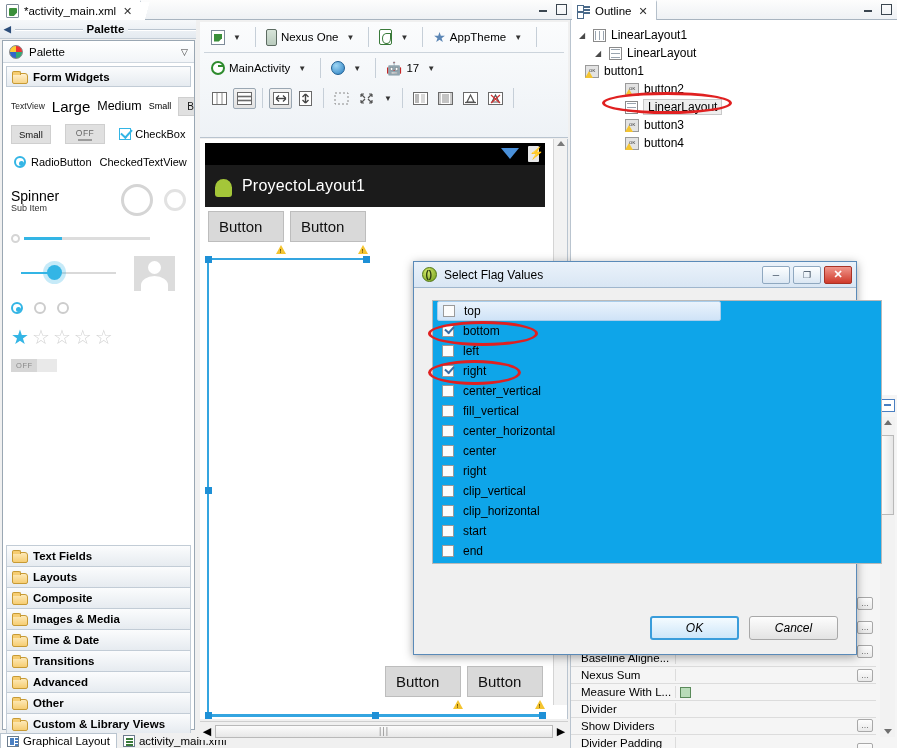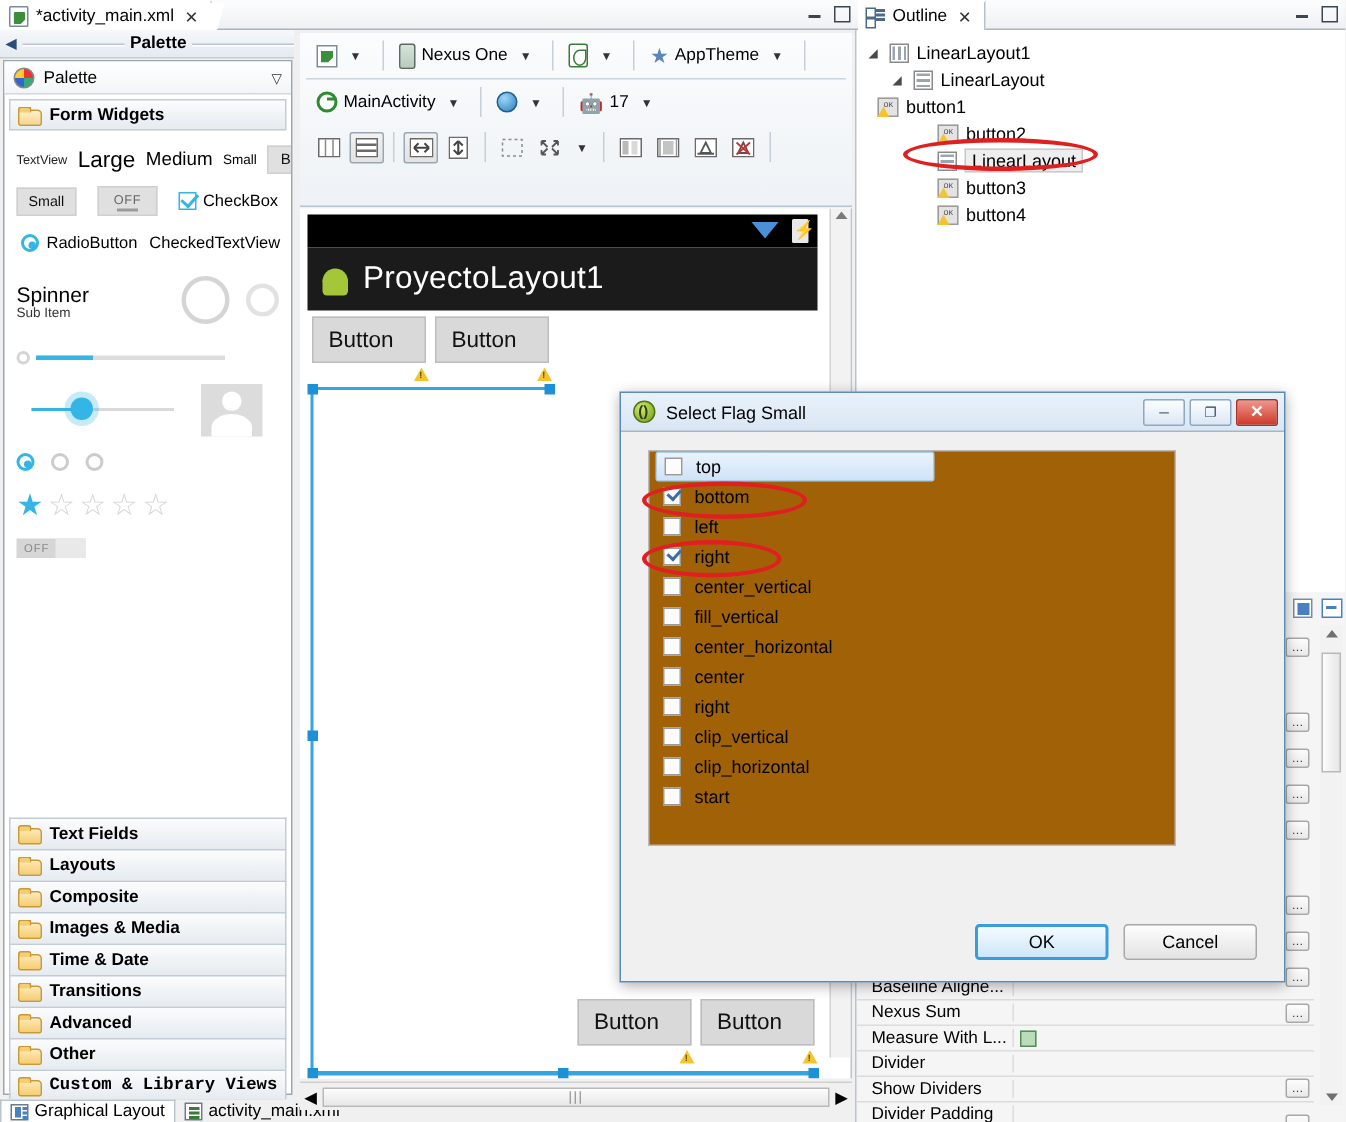--- a/index.html
+++ b/index.html
@@ -168,21 +168,21 @@
   .toggle-off span { position:absolute; left:5px; top:2.5px; }
   .toggle-off::after { content:""; position:absolute; right:0; top:0; width:20px; height:13px; background:#e9e9e9;}
 
   .cat-row {
     height: 21px; display: flex; align-items: center; gap: 6px; padding-left: 5px;
     background: linear-gradient(#fbfcfd, #e6ebf0);
     border: 1px solid #c2ccd6; border-bottom: 0;
     margin: 0 3px;
     font-weight: bold; font-size: 11.5px;
   }
-  .cat-row:last-child { border-bottom: 1px solid #c2ccd6; font-family: Liberation Mono, monospace; }
+  .cat-row:last-child { border-bottom: 1px solid #c2ccd6; }
 
   
   #bottom-tabs {
     position: absolute; left: 0; top: 733px; width: 570px; height: 15px;
     display: flex; align-items: flex-end; gap: 0;
     background: #f0f0f0;
   }
   .btab { display:flex; align-items:center; gap:4px; padding: 0 6px; height: 15px; font-size: 11.5px;}
   .btab.sel { background: #fff; border: 1px solid #b9c4cf; border-bottom: 0;}
   .glay-icon { width:12px;height:11px;background:#fff;border:1px solid #6a7b8c;position:relative;}
@@ -234,21 +234,21 @@
   .sb-batt::after{content:"\26A1"; position:absolute;left:1px;top:0px;font-size:12px;color:#555;}
   #phone-title {
     position:absolute; left:5px; top:26px; width:340px; height:42px; background:#1b1b1b;
     display:flex; align-items:center; gap: 9px; padding-left: 9px;
   }
   .droid {
     width: 19px; height: 21px; position: relative;
   }
   .droid::before{content:"";position:absolute;left:1px;top:3px;width:17px;height:9px;background:#a4c639;border-radius:9px 9px 0 0;}
   .droid::after{content:"";position:absolute;left:1px;top:11px;width:17px;height:10px;background:#a4c639;border-radius:0 0 3px 3px;}
-  #phone-title-text { color:#fff; font-size: 21px; font-weight: 300; letter-spacing: .2px;}
+  #phone-title-text { color:#fff; font-size: 16px; font-weight: 300; letter-spacing: .2px;}
 
   .dbtn {
     background:#d9d9d9; border:1px solid #bdbdbd; color:#111;
     font-size: 15px; padding: 6px 10px; position:absolute;
   }
   .warn-tri { position:absolute; width:0;height:0; border-left:5px solid transparent;border-right:5px solid transparent;border-bottom:9px solid #f4c430;}
   .warn-tri::after{content:"!";position:absolute;left:-1.5px;top:3px;font-size:6px;color:#5a4500;font-weight:bold;}
 
   .sel-line { position:absolute; background:#34a5e0; }
   .sel-handle { position:absolute; width:7px;height:7px;background:#1e90d6; }
@@ -352,31 +352,31 @@
   .dlg-ic { width:15px;height:15px;border-radius:50%;background:radial-gradient(circle at 35% 30%,#d4e86a,#6f9c1c);border:1px solid #4f7412;position:relative;}
   .dlg-ic::after{content:"()";position:absolute;left:2.5px;top:0.5px;font-size:10px;color:#2d3d12;font-weight:bold;}
   .dlg-wbtns { margin-left:auto; display:flex; gap:3px; padding-right:4px; }
   .dwb {
     width:28px;height:18px; border:1px solid #8fa8c0; border-radius:2px;
     background: linear-gradient(#fcfeff,#dbe7f3);
     display:flex;align-items:center;justify-content:center; font-size:9px; color:#2c3e50;
   }
   .dwb.close { background: linear-gradient(#f0968b,#cf3a2b); border-color:#a83225; color:#fff; font-weight:bold; font-size:11px;}
   #dlg-list {
-    position:absolute; left:18px; top:38px; width:352px; height:264px;
-    background:#a16207; border:1px solid #b9b9b9;
+    position:absolute; left:18px; top:38px; width:450px; height:264px;
+    background:#0ea5e9; border:1px solid #b9b9b9;
   }
   .dlg-item { display:flex; align-items:center; gap:9px; height:20px; padding-left:9px; font-size:12px; }
   .dlg-item.sel { background: linear-gradient(#eaf3fc,#cfe3f7); border:1px solid #a9cdeb; border-radius:2px; margin:0 160px 0 4px; padding-left:5px;}
   .dchk { width:12px;height:12px;border:1px solid #9a9a9a;background:#fcfcfc;position:relative;}
   .dchk.on::after{
     content:""; position:absolute;left:2px;top:0px;width:7px;height:4px;
     border-left:2px solid #3a6ea5;border-bottom:2px solid #3a6ea5;transform:rotate(-48deg);
   }
-  #dlg-buttons { position:absolute; right:18px; bottom:14px; display:flex; gap:10px;}
+  #dlg-buttons { position:absolute; right:18px; bottom:14px; display:flex; gap:10px;font-style:italic;}
   .dlg-btn {
     width:89px;height:24px; border-radius:3px; font-size:12px;
     display:flex;align-items:center;justify-content:center;
     background:linear-gradient(#fbfdff,#d7e7f7); border:1px solid #9ab4cc;
   }
   .dlg-btn.default { border:2px solid #3a9ddb; background:linear-gradient(#f4fbff,#cde6f9);}
   .dlg-btn.plain { background:linear-gradient(#fdfdfd,#e3e3e3); border:1px solid #a8a8a8;}
 </style>
 </head>
 <body>
@@ -825,21 +825,21 @@
     <div id="props-vscroll">
       <span class="va up"></span>
       <span class="vthumb"></span>
       <span class="va dn"></span>
     </div>
   </div>
 
   <div id="dialog">
     <div id="dlg-title">
       <span class="dlg-ic"></span>
-      <span>Select Flag Small</span>
+      <span>Select Flag Values</span>
       <span class="dlg-wbtns">
         <span class="dwb">─</span>
         <span class="dwb">❐</span>
         <span class="dwb close">✕</span>
       </span>
     </div>
 
     <div id="dlg-list">
         <div class="dlg-item sel">
           <span class="dchk"></span>
@@ -882,20 +882,24 @@
           <span>clip_vertical</span>
         </div>
         <div class="dlg-item">
           <span class="dchk"></span>
           <span>clip_horizontal</span>
         </div>
         <div class="dlg-item">
           <span class="dchk"></span>
           <span>start</span>
         </div>
+        <div class="dlg-item">
+          <span class="dchk"></span>
+          <span>end</span>
+        </div>
       </div>
 
     <div id="dlg-buttons">
       <span class="dlg-btn default">OK</span>
       <span class="dlg-btn plain">Cancel</span>
     </div>
 
     <div class="red-oval" style="left:14px; top:59px; width:110px; height:25px;"></div>
     <div class="red-oval" style="left:14px; top:98px; width:93px; height:25px;"></div>
   </div>

